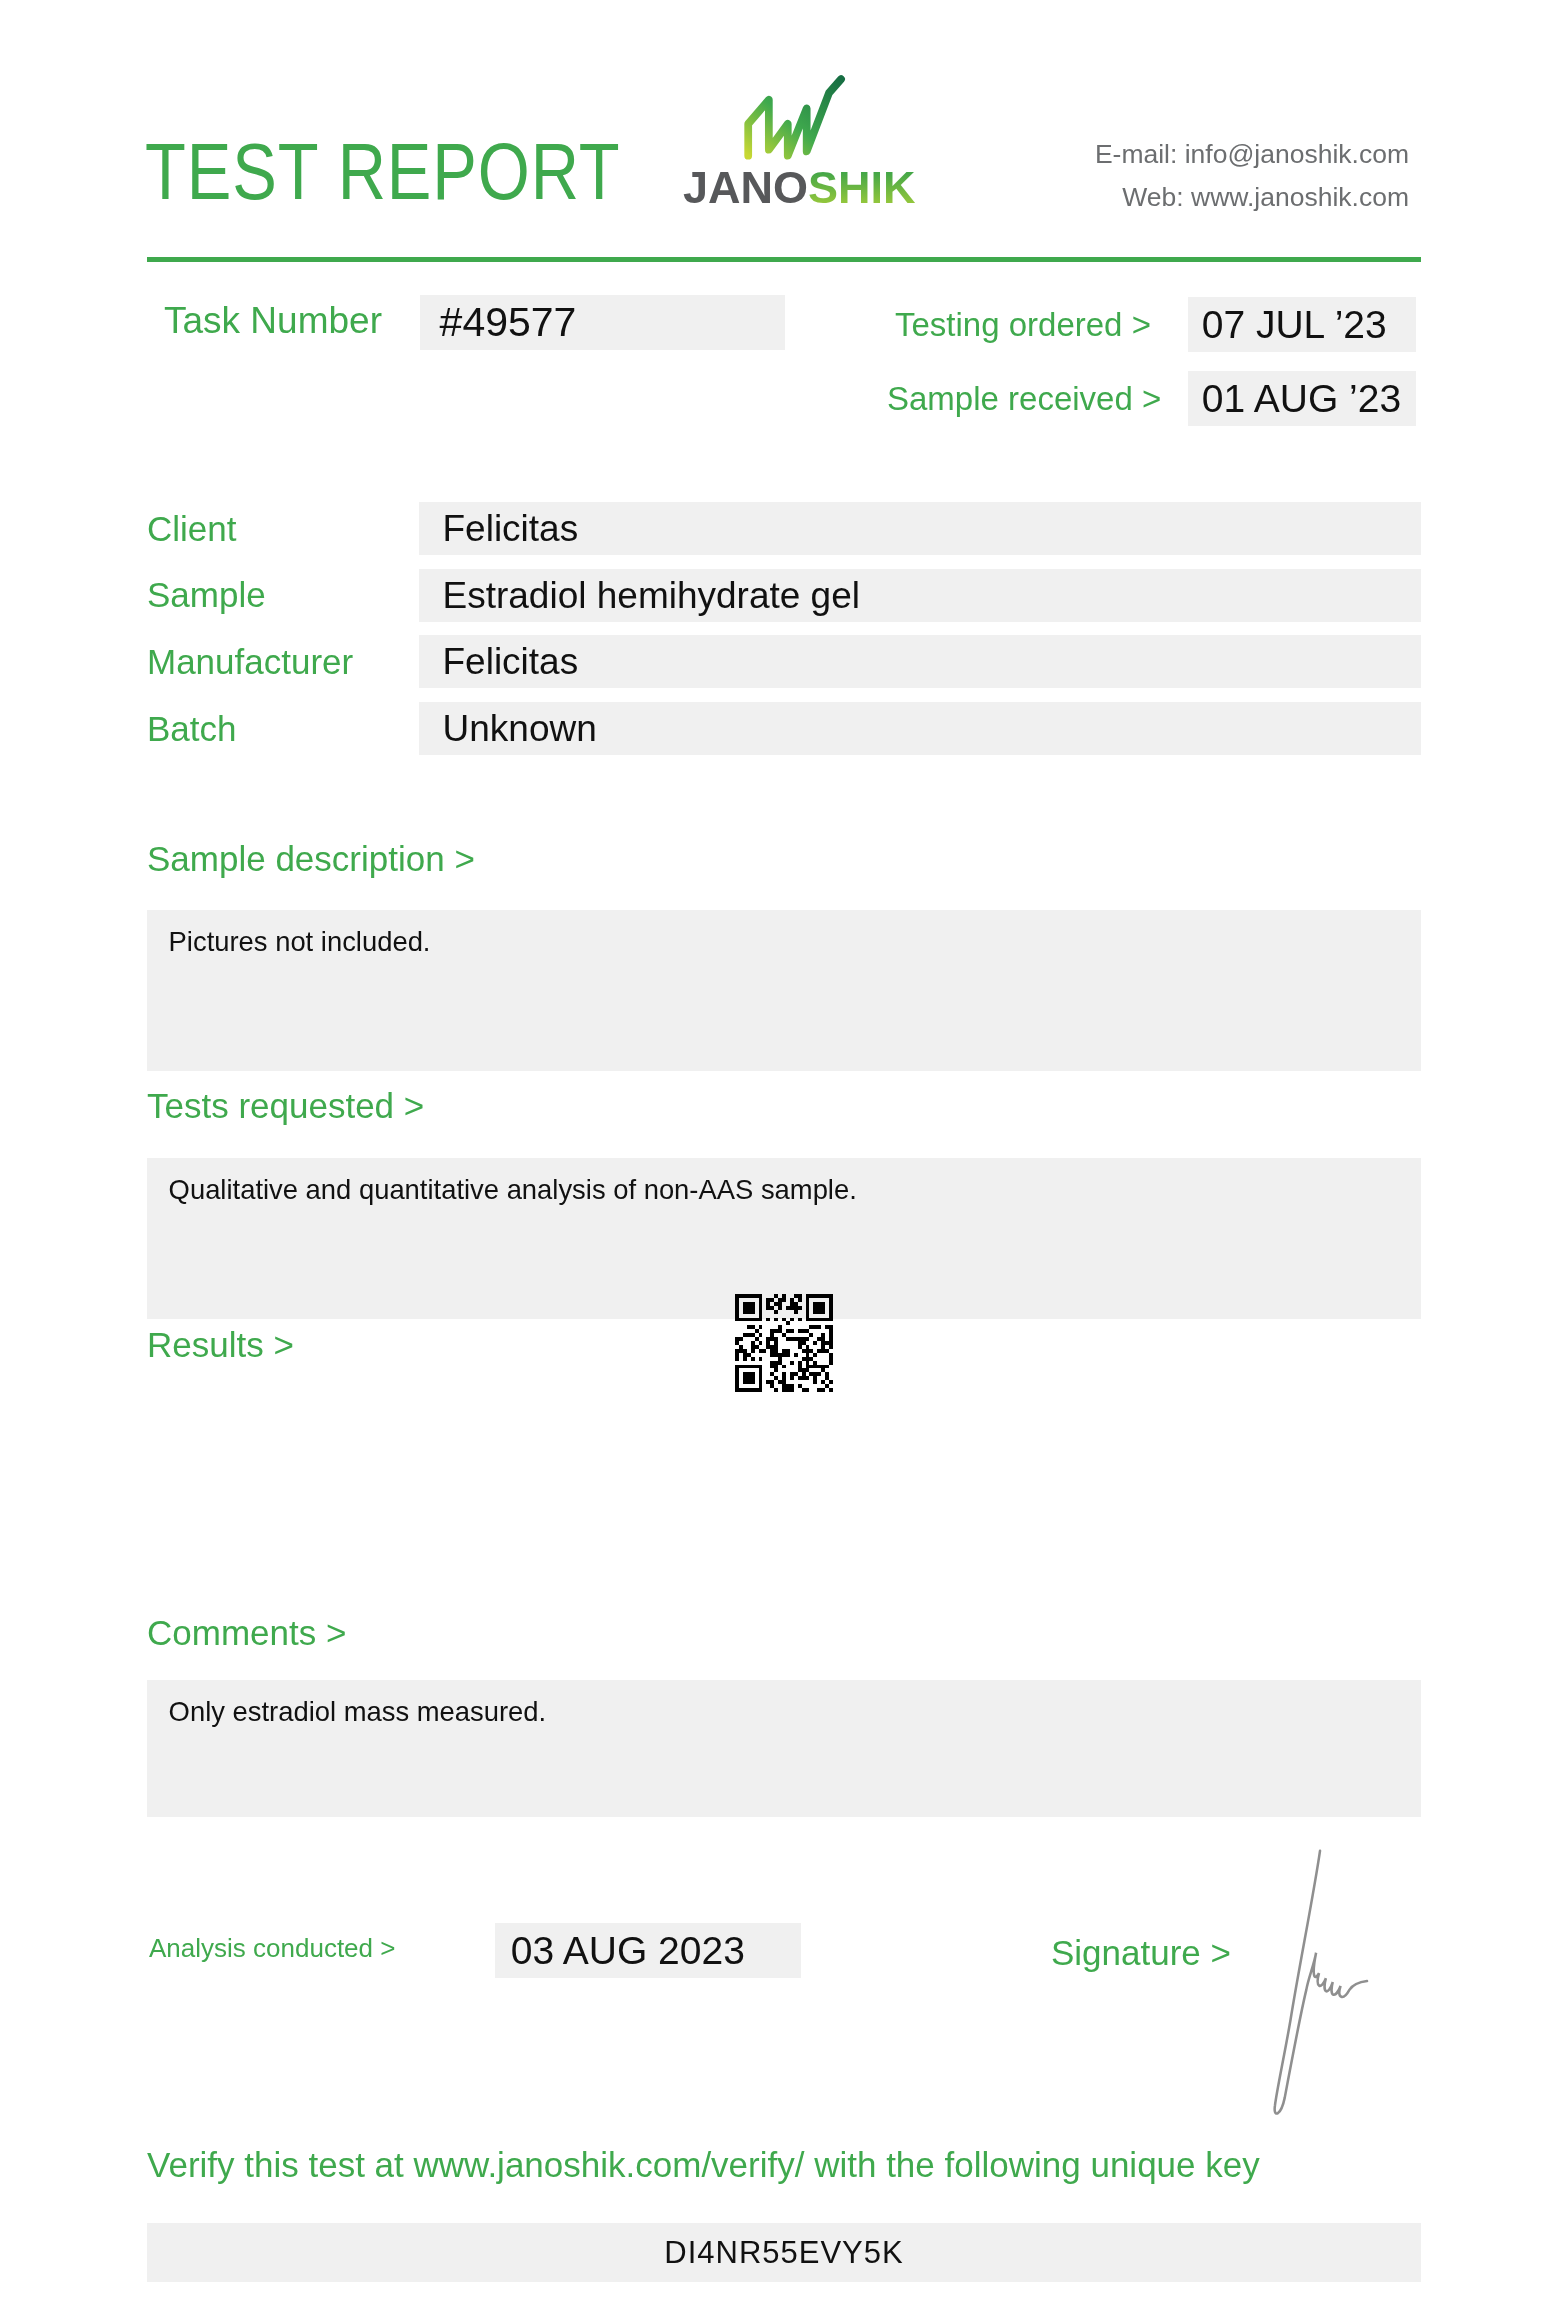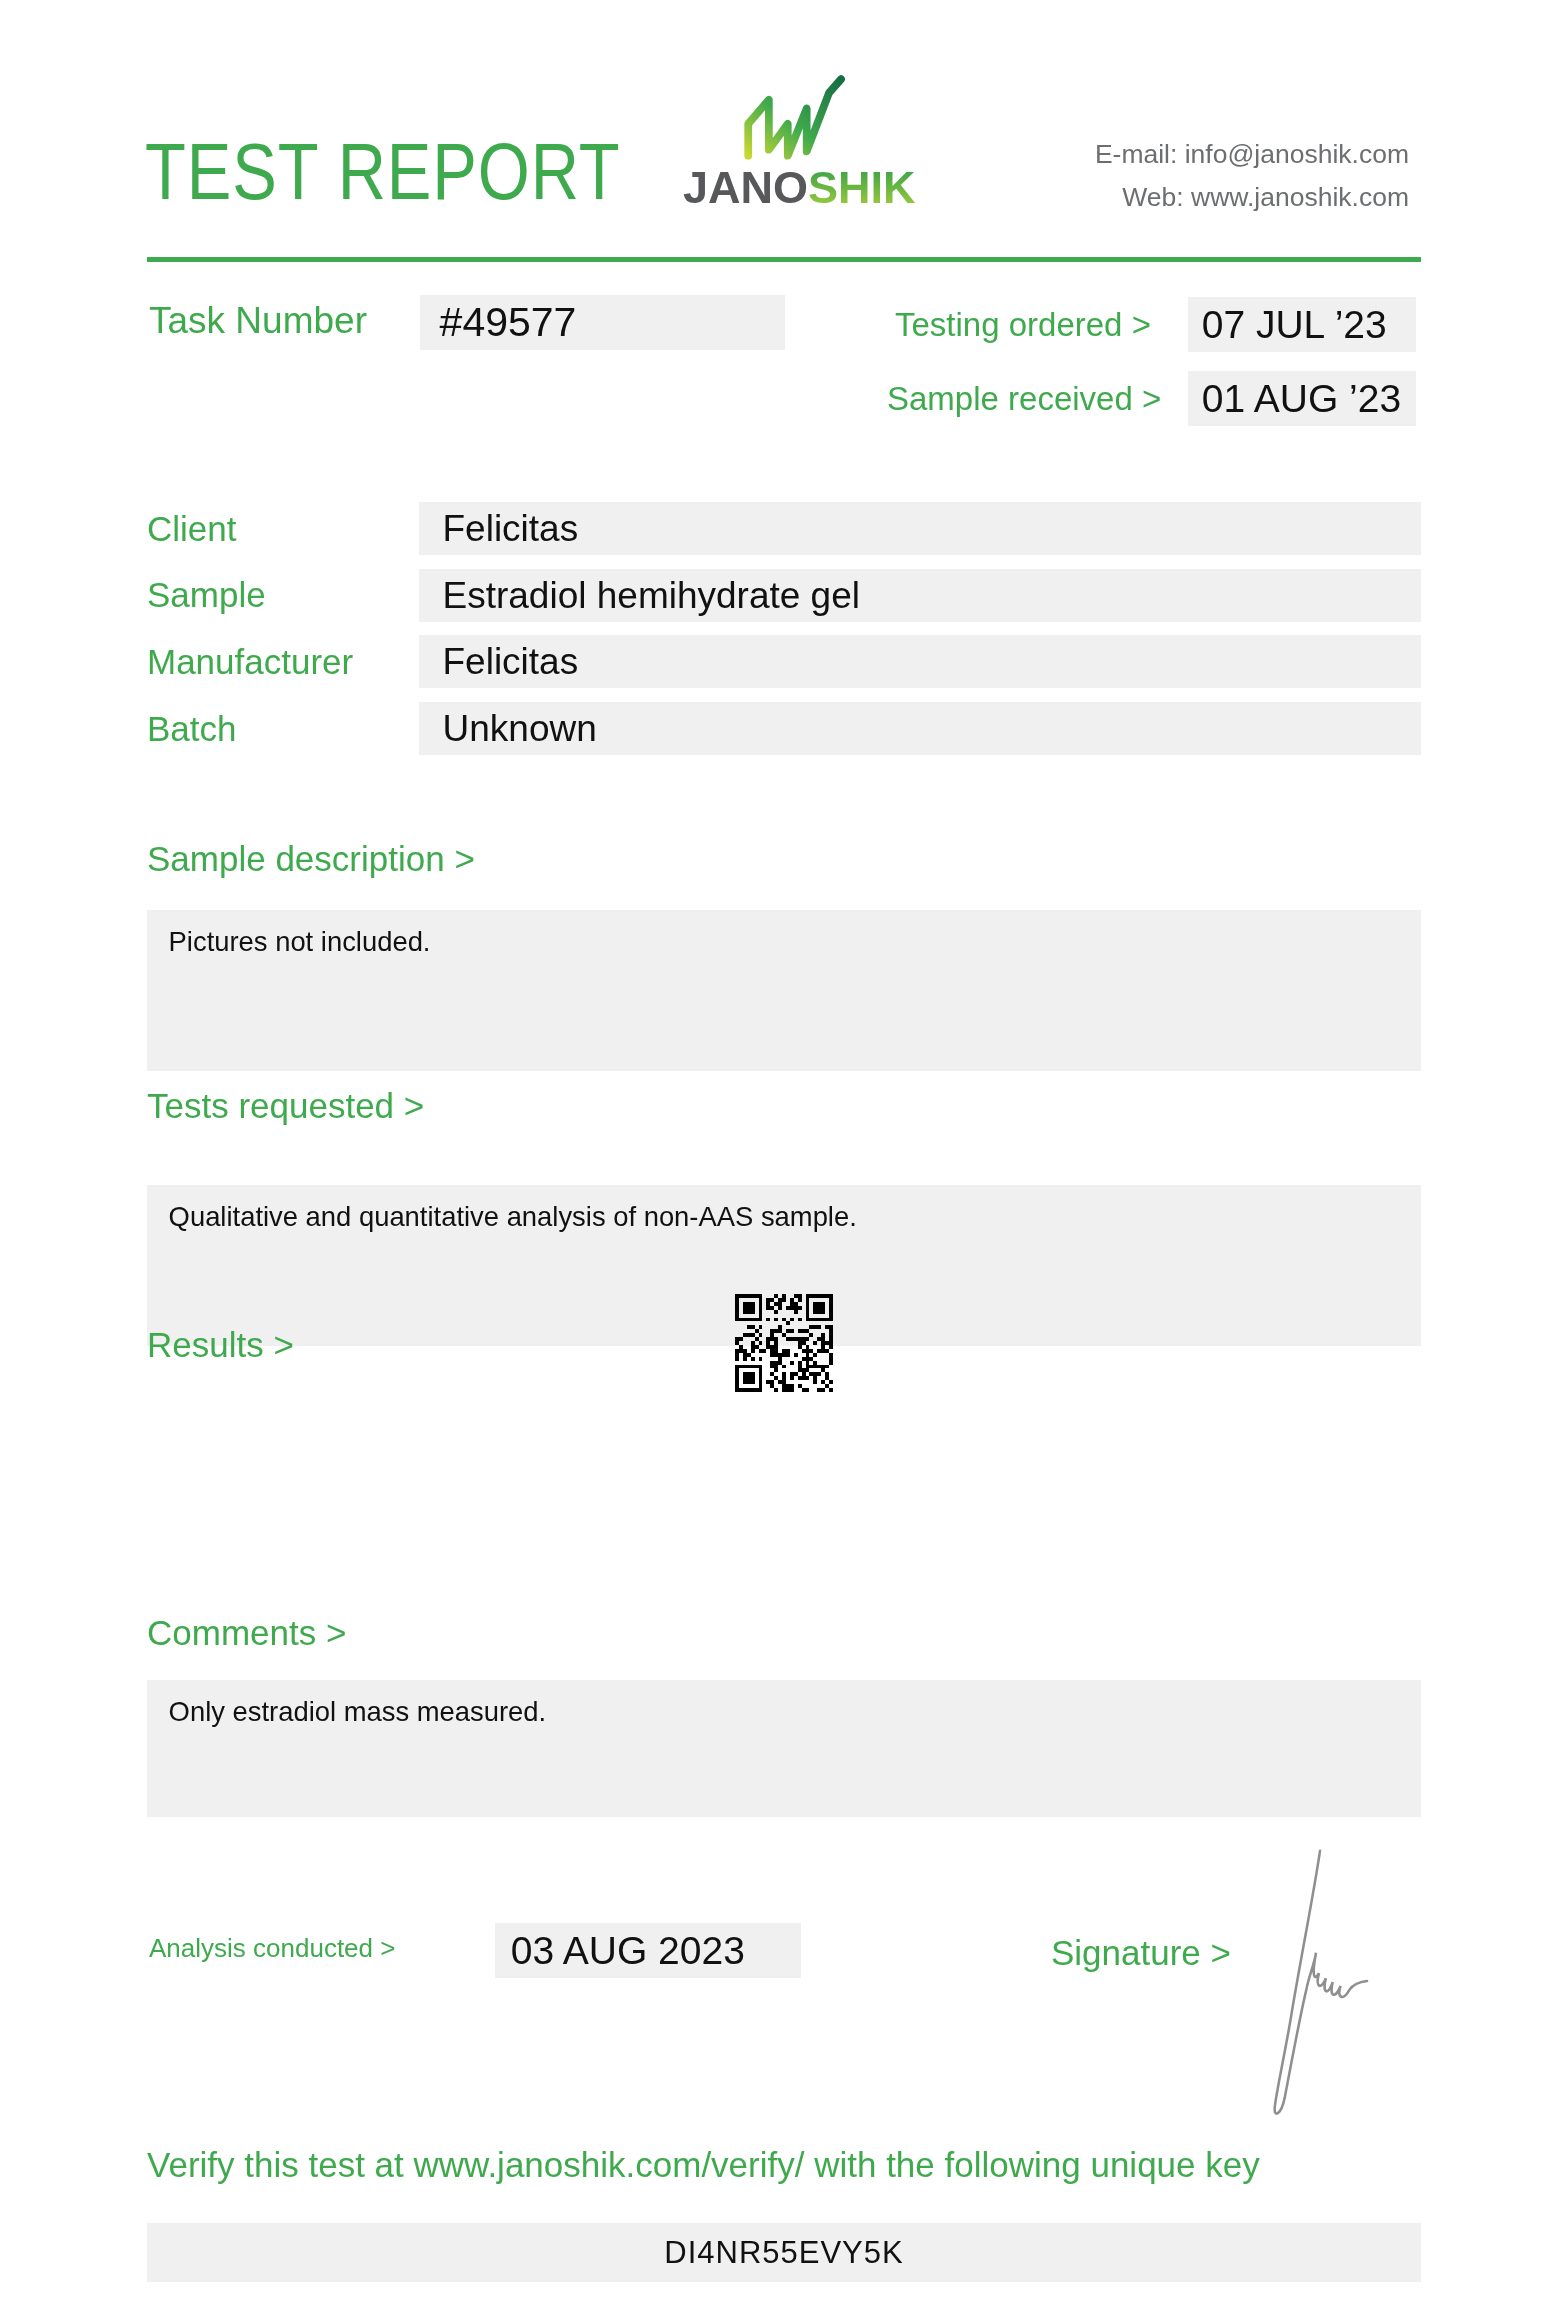--- a/index.html
+++ b/index.html
@@ -15,21 +15,21 @@
          transform:scale(0.88,1.06);transform-origin:left top;white-space:nowrap;}
   .logo{left:683px;top:74px;width:225px;text-align:center;}
   .logo svg{display:block;margin:0 auto;}
   .logo-text{font-size:45px;font-weight:700;letter-spacing:0px;margin-top:2px;white-space:nowrap;}
   .logo-text .jano{color:var(--logogray);}
   .logo-text .shik{background:linear-gradient(180deg,#2f9e4b 5%,#a6ce39 95%);
                    -webkit-background-clip:text;background-clip:text;color:transparent;}
   .contact{right:159px;top:133px;text-align:right;font-size:26.5px;line-height:43px;color:var(--graytext);}
   .rule{left:147px;top:257px;width:1274px;height:4.9px;background:var(--green);}
   
-  .task-label{left:149px;top:300px;font-size:37px;}
+  .task-label{left:164px;top:300px;font-size:37px;}
   .task-box{left:420px;top:295px;width:365px;height:55px;background:var(--box);}
   .task-box span{display:block;padding-left:19.6px;font-size:41px;line-height:55px;}
   .date-label{font-size:33px;white-space:nowrap;}
   .lbl-ordered{left:895px;top:306px;}
   .lbl-received{left:887px;top:380px;}
   .date-box{left:1188px;width:228px;height:55px;background:var(--box);}
   .box-ordered{top:297px;}
   .box-received{top:371px;}
   .date-box span{display:block;padding-left:13.7px;font-size:39px;line-height:55px;white-space:nowrap;}
   
@@ -38,21 +38,21 @@
   .frow .flabel{width:272px;font-size:35px;color:var(--green);}
   .frow .fvalue{flex:1;height:53px;background:var(--box);font-size:37px;line-height:53px;padding-left:23.5px;box-sizing:border-box;}
   
   .sec-h{left:147px;font-size:35px;color:var(--green);white-space:nowrap;}
   .h-desc{top:839px;}
   .h-tests{top:1086px;}
   .h-results{top:1325px;}
   .h-comments{top:1613px;}
   .sec-box{left:147px;width:1274px;background:var(--box);box-sizing:border-box;padding:15.7px 21.6px;font-size:27.4px;}
   .box-desc{top:910px;height:161px;}
-  .box-tests{top:1185px;height:161px;}
+  .box-tests{top:1158px;height:161px;}
   .box-comments{top:1680px;height:137px;}
   
   .qr{left:735px;top:1294px;width:98px;height:98px;}
   
   .rtable{left:149px;top:1400px;width:1270px;border-collapse:separate;border-spacing:0;}
   .rtable td{border:2.9px solid var(--green);height:51px;font-size:31px;padding:0 0 0 19.6px;background:#fff;}
   .rtable td.c1{width:50%;}
   
   .analysis-label{left:149px;top:1933px;font-size:26px;white-space:nowrap;}
   .analysis-box{left:495px;top:1923px;width:306px;height:55px;background:var(--box);}

